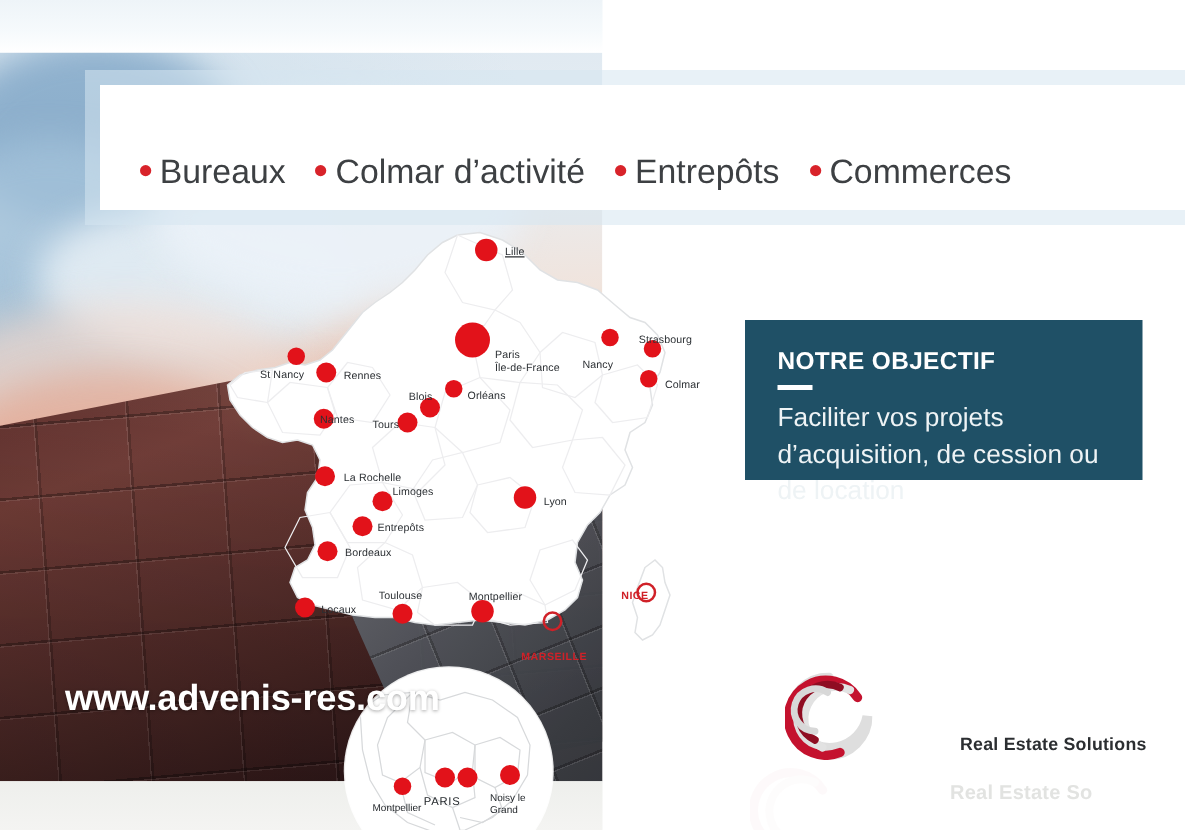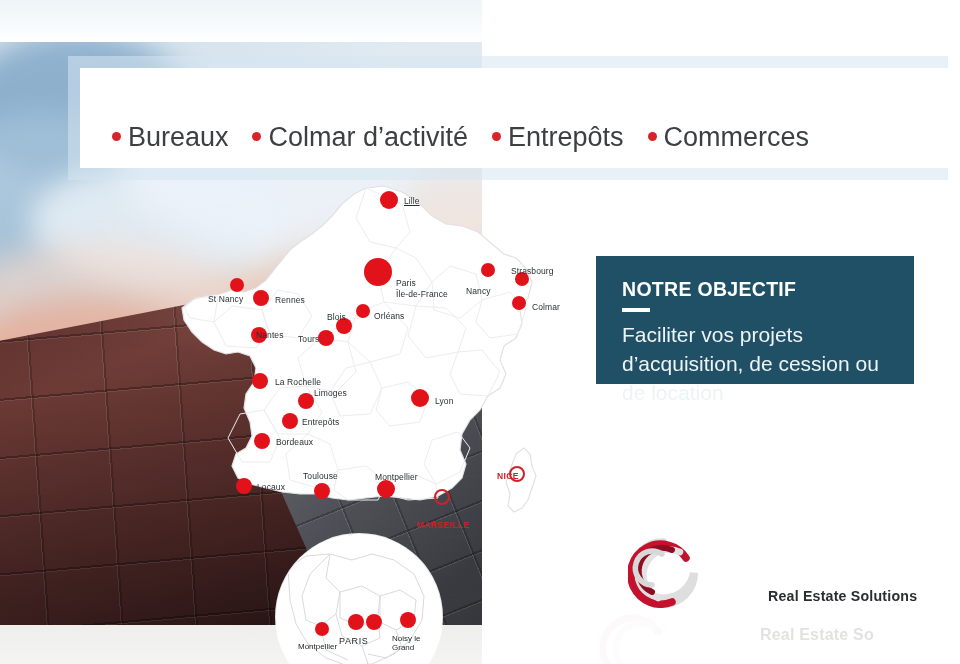--- a/index.html
+++ b/index.html
@@ -250,20 +250,21 @@
         </div>
     </div>
   </div>
 
   <div class="objective">
     <div class="obj-title">NOTRE OBJECTIF</div>
     <div class="obj-rule"></div>
     <div class="obj-text">Faciliter vos projets d’acquisition, de cession ou de location</div>
   </div>
 
+  <div class="url">www.advenis-res.com</div>
 
   <div class="logo">
     <svg class="logo-mark" width="70" height="70" viewBox="0 0 70 70">
       <path d="M35,4 A31,31 0 1 0 66,35 A31,31 0 0 1 10,47" fill="none" stroke="#dedede" stroke-width="8" stroke-linecap="round"></path>
       <path d="M58,20 A30,30 0 1 0 44,64" fill="none" stroke="#c4122e" stroke-width="7.5" stroke-linecap="round"></path>
       <path d="M52,14 A24,24 0 1 0 30,60" fill="none" stroke="#e2e2e2" stroke-width="6.5" stroke-linecap="round"></path>
       <path d="M44,12 A22,22 0 1 0 24,54" fill="none" stroke="#8f0d22" stroke-width="6" stroke-linecap="round"></path>
       <path d="M34,16 A17,17 0 1 0 24,47" fill="none" stroke="#d8d8d8" stroke-width="5.5" stroke-linecap="round"></path>
     </svg>
     <div class="logo-sub">Real Estate Solutions</div>

